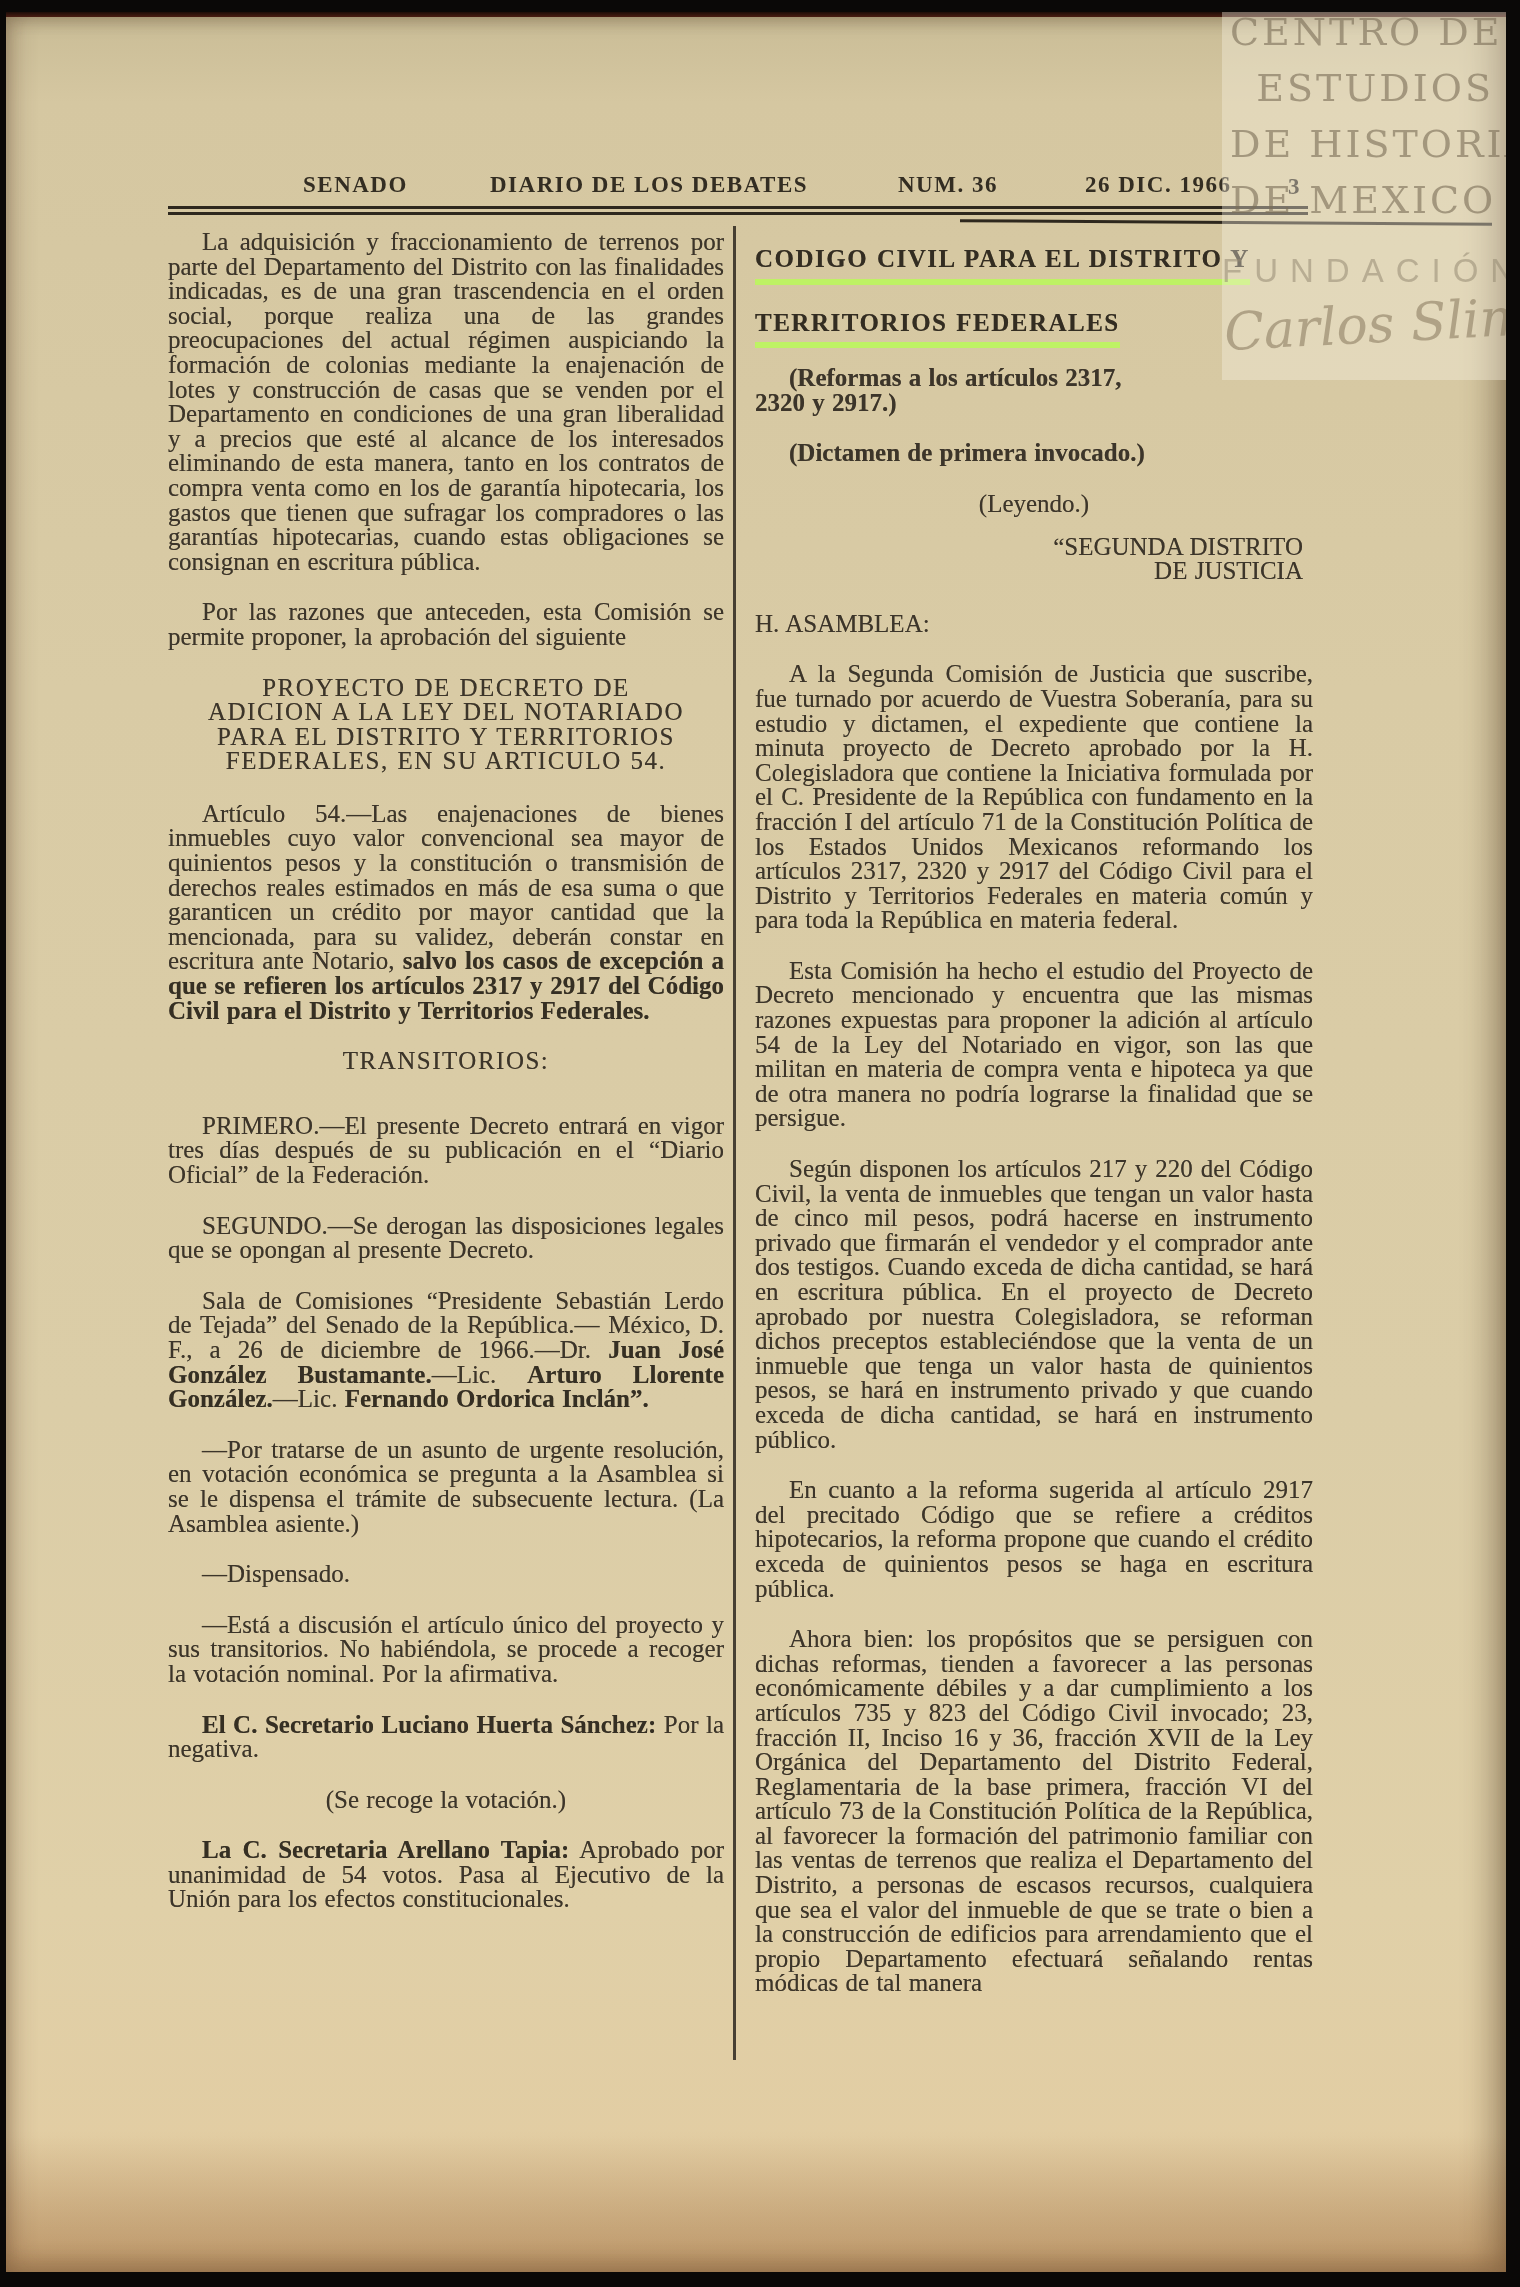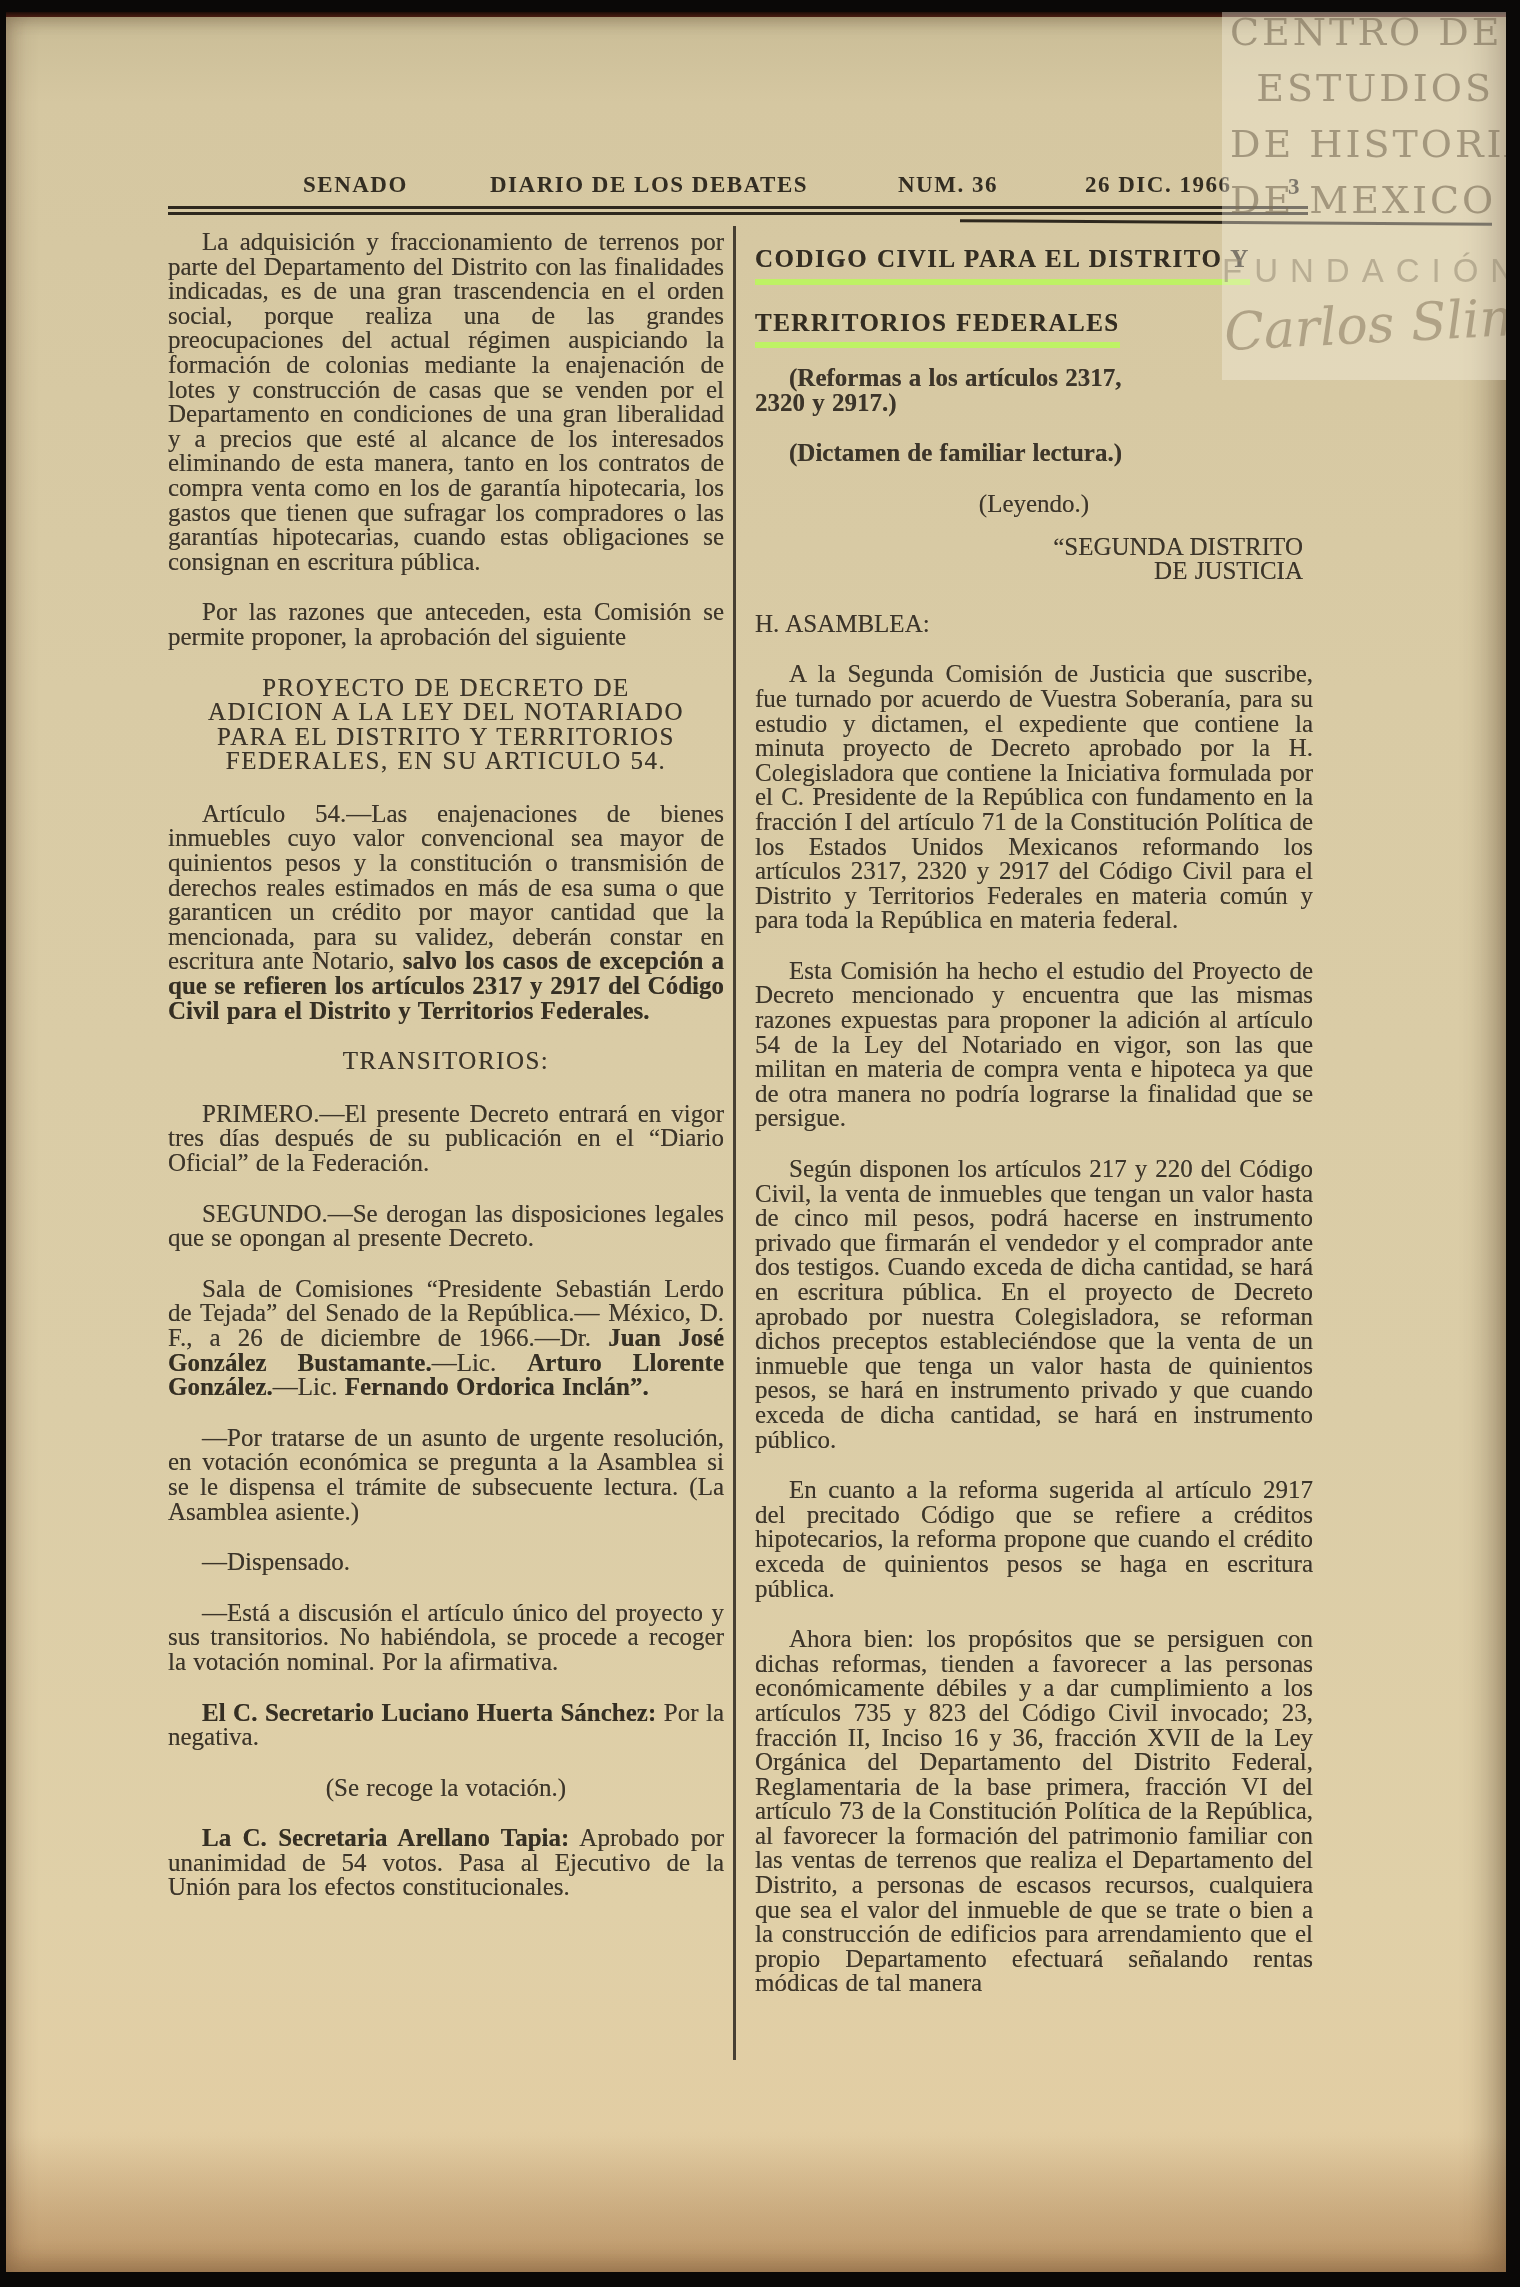--- a/index.html
+++ b/index.html
@@ -74,40 +74,40 @@
   <div class="col" style="left:168px;top:230px;">
     <p>La adquisición y fraccionamiento de terrenos por parte del Departamento del Distrito con las finalidades indicadas, es de una gran trascendencia en el orden social, porque realiza una de las grandes preocupaciones del actual régimen auspiciando la formación de colonias mediante la enajenación de lotes y construcción de casas que se venden por el Departamento en condiciones de una gran liberalidad y a precios que esté al alcance de los interesados eliminando de esta manera, tanto en los contratos de compra venta como en los de garantía hipotecaria, los gastos que tienen que sufragar los compradores o las garantías hipotecarias, cuando estas obligaciones se consignan en escritura pública.</p>
     <p>Por las razones que anteceden, esta Comisión se permite proponer, la aprobación del siguiente</p>
     <p class="center capshead" style="margin-bottom:28px;">
       <span>PROYECTO DE DECRETO DE</span><br>
       <span>ADICION A LA LEY DEL NOTARIADO</span><br>
       <span>PARA EL DISTRITO Y TERRITORIOS</span><br>
       <span>FEDERALES, EN SU ARTICULO 54.</span>
     </p>
     <p><span>Artículo 54.—Las enajenaciones de bienes inmuebles cuyo valor convencional sea mayor de quinientos pesos y la constitución o transmisión de derechos reales estimados en más de esa suma o que garanticen un crédito por mayor cantidad que la mencionada, para su validez, deberán constar en escritura ante Notario, </span><span class="b">salvo los casos de excepción a que se refieren los artículos 2317 y 2917 del Código Civil para el Distrito y Territorios Federales.</span></p>
-    <p class="center capshead" style="margin-bottom:28px;">TRANSITORIOS:</p>
+    <p class="center capshead" style="margin-bottom:40px;">TRANSITORIOS:</p>
     <p>PRIMERO.—El presente Decreto entrará en vigor tres días después de su publicación en el “Diario Oficial” de la Federación.</p>
     <p>SEGUNDO.—Se derogan las disposiciones legales que se opongan al presente Decreto.</p>
     <p><span>Sala de Comisiones “Presidente Sebastián Lerdo de Tejada” del Senado de la República.— México, D. F., a 26 de diciembre de 1966.—Dr. </span><span class="b">Juan José González Bustamante.</span><span>—Lic. </span><span class="b">Arturo Llorente González.</span><span>—Lic. </span><span class="b">Fernando Ordorica Inclán”.</span></p>
     <p>—Por tratarse de un asunto de urgente resolución, en votación económica se pregunta a la Asamblea si se le dispensa el trámite de subsecuente lectura. (La Asamblea asiente.)</p>
     <p>—Dispensado.</p>
     <p>—Está a discusión el artículo único del proyecto y sus transitorios. No habiéndola, se procede a recoger la votación nominal. Por la afirmativa.</p>
     <p><span class="b">El C. Secretario Luciano Huerta Sánchez:</span><span> Por la negativa.</span></p>
     <p class="center">(Se recoge la votación.)</p>
     <p><span class="b">La C. Secretaria Arellano Tapia:</span><span> Aprobado por unanimidad de 54 votos. Pasa al Ejecutivo de la Unión para los efectos constitucionales.</span></p>
   </div>
 
   <div class="col" style="left:755px;top:247px;width:558px;">
     <p class="h1wrap"><span class="headline">CODIGO CIVIL PARA EL DISTRITO Y</span></p>
     <p class="h1wrap" style="margin-bottom:18px;"><span class="headline">TERRITORIOS FEDERALES</span></p>
     <p class="boldline">
       <span>(Reformas a los artículos 2317,</span><br>
       <span>2320 y 2917.)</span>
     </p>
-    <p class="boldline" style="margin-top:2px;">(Dictamen de familiar lectura.)</p>
+    <p class="boldline" style="margin-top:2px;">(Dictamen de primera invocado.)</p>
     <p class="center" style="margin:22px 0 0 0;">(Leyendo.)</p>
     <p class="right" style="margin:18px 10px 0 0;">
       <span>“SEGUNDA DISTRITO</span><br>
       <span>DE JUSTICIA</span>
     </p>
     <p class="noind" style="margin:28px 0 0 0;">H. ASAMBLEA:</p>
     <p style="margin-top:26px;margin-bottom:26px;">A la Segunda Comisión de Justicia que suscribe, fue turnado por acuerdo de Vuestra Soberanía, para su estudio y dictamen, el expediente que contiene la minuta proyecto de Decreto aprobado por la H. Colegisladora que contiene la Iniciativa formulada por el C. Presidente de la República con fundamento en la fracción I del artículo 71 de la Constitución Política de los Estados Unidos Mexicanos reformando los artículos 2317, 2320 y 2917 del Código Civil para el Distrito y Territorios Federales en materia común y para toda la República en materia federal.</p>
     <p>Esta Comisión ha hecho el estudio del Proyecto de Decreto mencionado y encuentra que las mismas razones expuestas para proponer la adición al artículo 54 de la Ley del Notariado en vigor, son las que militan en materia de compra venta e hipoteca ya que de otra manera no podría lograrse la finalidad que se persigue.</p>
     <p>Según disponen los artículos 217 y 220 del Código Civil, la venta de inmuebles que tengan un valor hasta de cinco mil pesos, podrá hacerse en instrumento privado que firmarán el vendedor y el comprador ante dos testigos. Cuando exceda de dicha cantidad, se hará en escritura pública. En el proyecto de Decreto aprobado por nuestra Colegisladora, se reforman dichos preceptos estableciéndose que la venta de un inmueble que tenga un valor hasta de quinientos pesos, se hará en instrumento privado y que cuando exceda de dicha cantidad, se hará en instrumento público.</p>
     <p>En cuanto a la reforma sugerida al artículo 2917 del precitado Código que se refiere a créditos hipotecarios, la reforma propone que cuando el crédito exceda de quinientos pesos se haga en escritura pública.</p>

